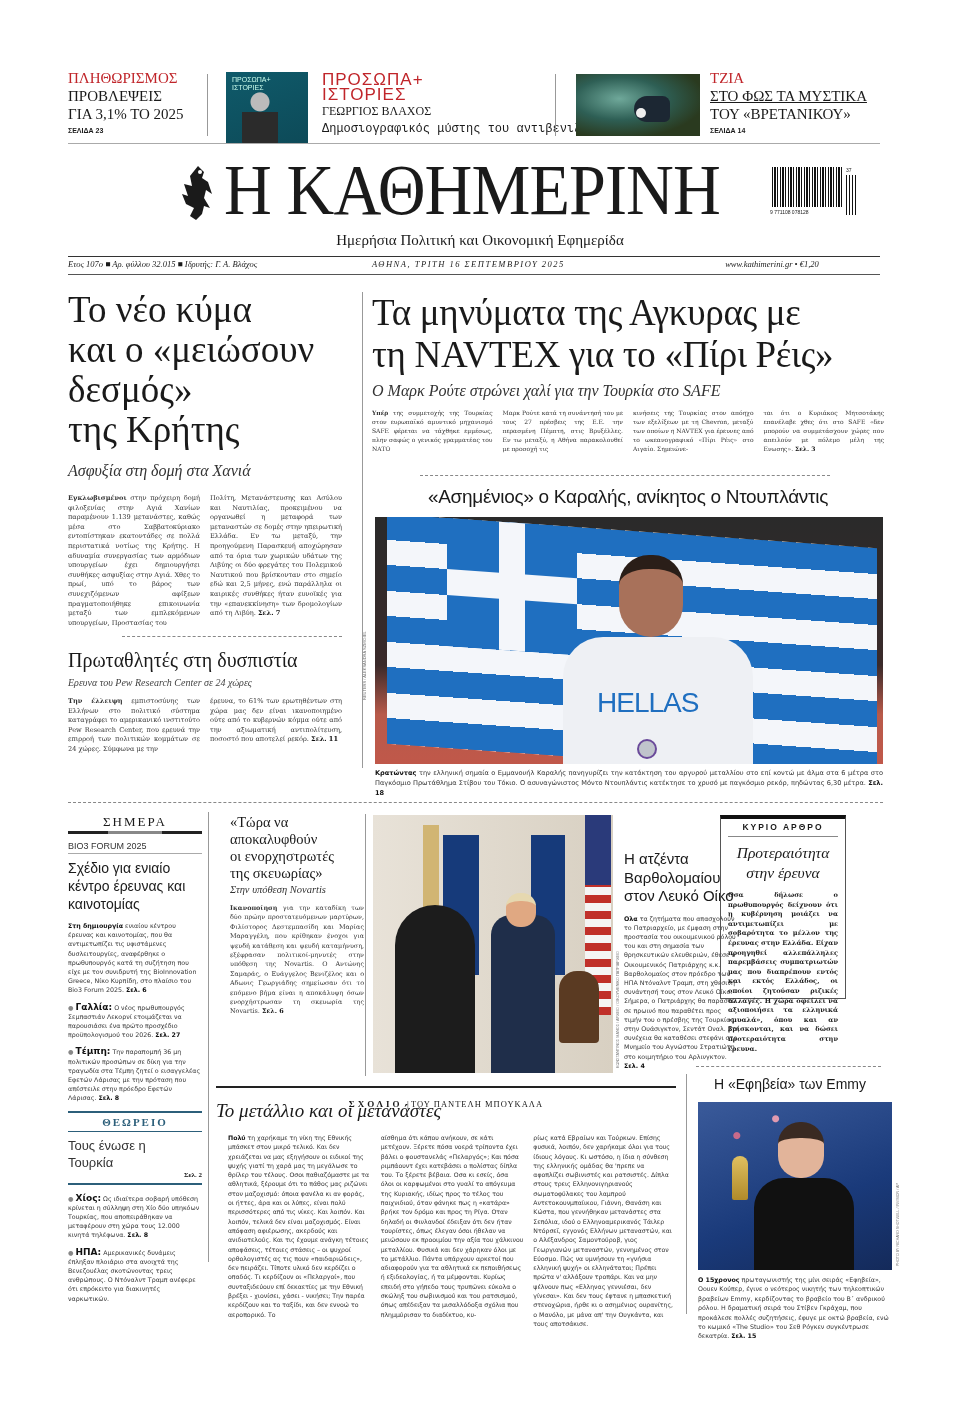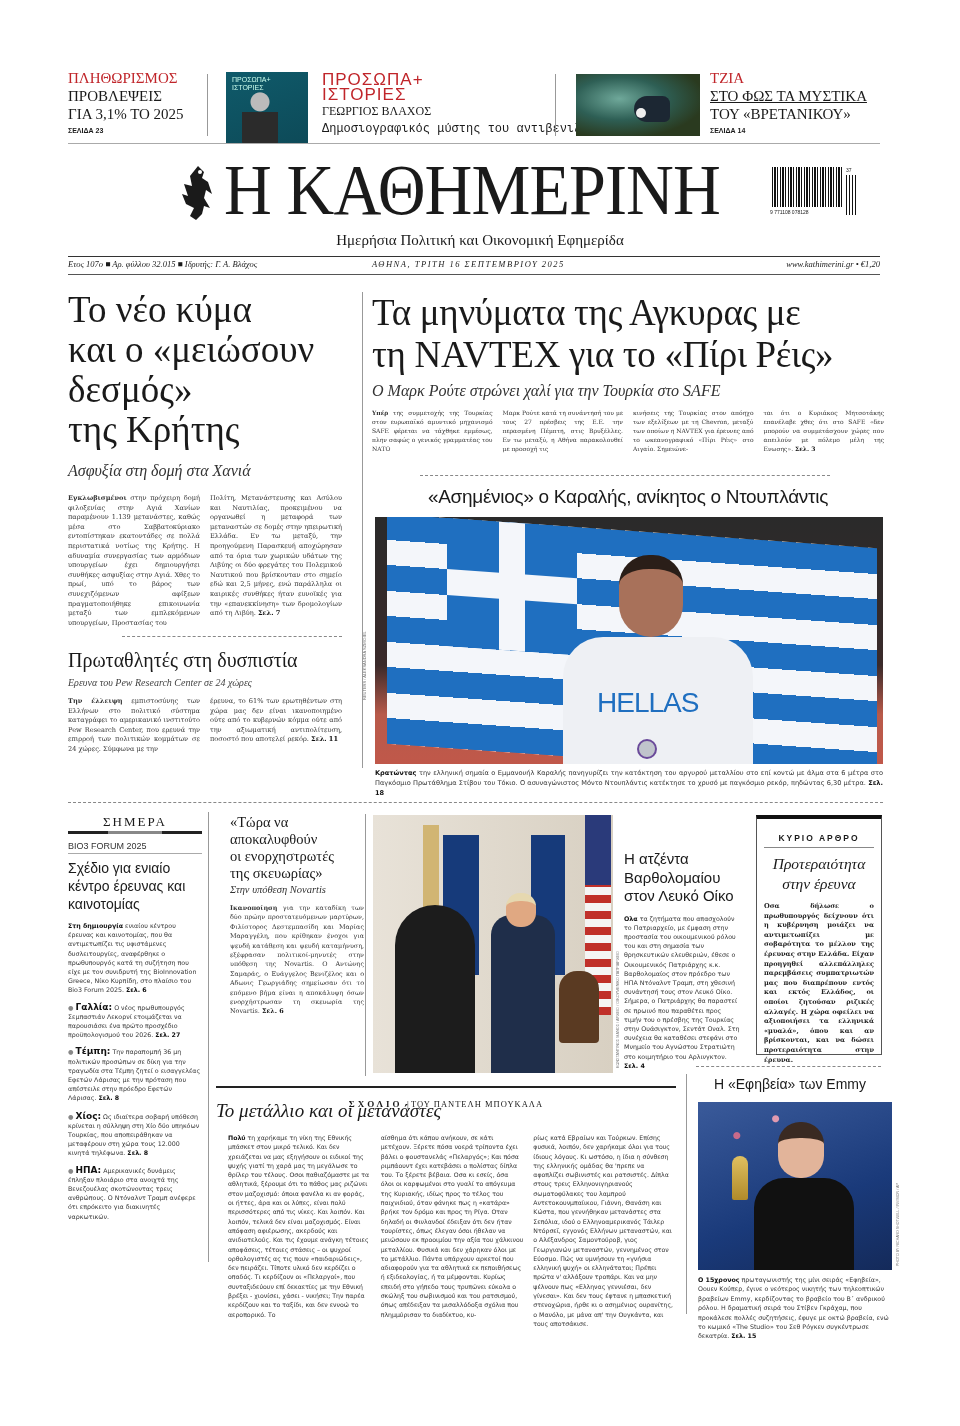--- a/index.html
+++ b/index.html
@@ -66,21 +66,21 @@
 <div class="abs" style="left:770px;top:167px;width:110px;height:52px;">
   <div style="width:70px;height:40px;margin-left:2px;background:repeating-linear-gradient(90deg,#111 0 1px,#fff 1px 2px,#111 2px 4px,#fff 4px 5px,#111 5px 6px,#fff 6px 8px);"></div>
   <div class="sans" style="font-size:5px;margin-top:2px;">9 771108 078128</div>
   <div class="abs sans" style="left:76px;top:0;font-size:5px;">37</div>
   <div class="abs" style="left:76px;top:8px;width:10px;height:40px;background:repeating-linear-gradient(90deg,#111 0 1px,#fff 1px 3px);"></div>
 </div>
 <div class="abs serif" style="left:0;width:960px;text-align:center;top:232px;font-size:15px;">Ημερήσια Πολιτική και Οικονομική Εφημερίδα</div>
 <div class="abs hline" style="left:68px;top:256px;width:812px;background:#333;"></div>
 <div class="abs serif" style="left:68px;top:259px;font-size:8.5px;font-style:italic;">Ετος 107ο ■ Αρ. φύλλου 32.015 ■ Ιδρυτής: Γ. Α. Βλάχος</div>
 <div class="abs serif" style="left:372px;top:259px;font-size:8.5px;font-style:italic;letter-spacing:1.5px;">ΑΘΗΝΑ, ΤΡΙΤΗ 16 ΣΕΠΤΕΜΒΡΙΟΥ 2025</div>
-<div class="abs serif" style="left:740px;top:259px;width:140px;text-align:right;font-size:8.5px;font-style:italic;">www.kathimerini.gr • €1,20</div>
+<div class="abs serif" style="left:702px;top:259px;width:140px;text-align:center;font-size:8.5px;font-style:italic;">www.kathimerini.gr • €1,20</div>
 <div class="abs hline" style="left:68px;top:274px;width:812px;background:#555;"></div>
 
 <div class="abs" style="left:68px;top:290px;width:274px;">
   <div class="serif" style="font-size:37px;line-height:40px;">
     <div>Το νέο κύμα</div>
     <div>και ο «μειώσουν</div>
     <div>δεσμός»</div>
     <div>της Κρήτης</div>
   </div>
   <div class="serif" style="font-size:16px;font-style:italic;margin-top:12px;color:#333;">Ασφυξία στη δομή στα Χανιά</div>
@@ -150,20 +150,25 @@
   <div class="sans" style="font-size:14px;line-height:18px;margin-top:5px;">Σχέδιο για ενιαίο κέντρο έρευνας και καινοτομίας</div>
   <div class="body-text" style="margin-top:8px;font-size:6.3px;line-height:9.2px;text-align:left;">
     <b>Στη δημιουργία</b><span> ενιαίου κέντρου έρευνας και καινοτομίας, που θα αντιμετωπίζει τις υφιστάμενες δυσλειτουργίες, αναφέρθηκε ο πρωθυπουργός κατά τη συζήτηση που είχε με τον συνιδρυτή της BioInnovation Greece, Νίκο Κυρπίδη, στο πλαίσιο του Bio3 Forum 2025.</span> <span class="ref">Σελ. 6</span>
   </div>
   <div class="body-text" style="margin-top:8px;font-size:6.3px;line-height:9.2px;text-align:left;">
     <span style="color:#888;">●</span> <b style="font-size:9px;">Γαλλία:</b><span> Ο νέος πρωθυπουργός Σεμπαστιάν Λεκορνί ετοιμάζεται να παρουσιάσει ένα πρώτο προσχέδιο προϋπολογισμού του 2026.</span> <span class="ref">Σελ. 27</span>
   </div>
   <div class="body-text" style="margin-top:8px;font-size:6.3px;line-height:9.2px;text-align:left;">
     <span style="color:#888;">●</span> <b style="font-size:9px;">Τέμπη:</b><span> Την παραπομπή 36 μη πολιτικών προσώπων σε δίκη για την τραγωδία στα Τέμπη ζητεί ο εισαγγελέας Εφετών Λάρισας με την πρόταση που απέστειλε στην πρόεδρο Εφετών Λάρισας.</span> <span class="ref">Σελ. 8</span>
   </div>
+  <div style="margin-top:8px;border-top:2px solid #2c5f7a;border-bottom:2px solid #2c5f7a;padding:3px 0 4px;">
+    <div class="serif" style="text-align:center;font-size:11px;font-weight:bold;letter-spacing:2px;color:#2c5f7a;border-bottom:1px solid #2c5f7a;padding-bottom:3px;">ΘΕΩΡΕΙΟ</div>
+    <div class="sans" style="font-size:13px;line-height:17px;margin-top:5px;color:#333;width:90px;">Τους ένωσε η Τουρκία</div>
+    <div class="ref serif" style="text-align:right;font-size:7px;">Σελ. 2</div>
+  </div>
   <div class="body-text" style="margin-top:9px;font-size:6.3px;line-height:9.2px;text-align:left;">
     <span style="color:#888;">●</span> <b style="font-size:9px;">Χίος:</b><span> Ως ιδιαίτερα σοβαρή υπόθεση κρίνεται η σύλληψη στη Χίο δύο υπηκόων Τουρκίας, που αποπειράθηκαν να μεταφέρουν στη χώρα τους 12.000 κινητά τηλέφωνα.</span> <span class="ref">Σελ. 8</span>
   </div>
   <div class="body-text" style="margin-top:8px;font-size:6.3px;line-height:9.2px;text-align:left;">
     <span style="color:#888;">●</span> <b style="font-size:9px;">ΗΠΑ:</b><span> Αμερικανικές δυνάμεις έπληξαν πλοιάριο στα ανοιχτά της Βενεζουέλας σκοτώνοντας τρεις ανθρώπους. Ο Ντόναλντ Τραμπ ανέφερε ότι επρόκειτο για διακινητές ναρκωτικών.</span>
   </div>
 </div>
 <div class="abs vline" style="left:208px;top:812px;height:450px;"></div>
 
 <div class="abs" style="left:230px;top:814px;width:134px;">
@@ -198,21 +203,21 @@
   <div class="sans" style="font-size:15px;line-height:18.5px;">
     <div>Η ατζέντα</div>
     <div>Βαρθολομαίου</div>
     <div>στον Λευκό Οίκο</div>
   </div>
   <div class="body-text" style="margin-top:8px;font-size:6.3px;line-height:9.2px;text-align:left;">
     <b>Ολα</b><span> τα ζητήματα που απασχολούν το Πατριαρχείο, με έμφαση στην προστασία του οικουμενικού ρόλου του και στη σημασία των θρησκευτικών ελευθεριών, έθεσε ο Οικουμενικός Πατριάρχης κ.κ. Βαρθολομαίος στον πρόεδρο των ΗΠΑ Ντόναλντ Τραμπ, στη χθεσινή συνάντησή τους στον Λευκό Οίκο. Σήμερα, ο Πατριάρχης θα παραστεί σε πρωινό που παραθέτει προς τιμήν του ο πρέσβης της Τουρκίας στην Ουάσιγκτον, Σεντάτ Οναλ. Στη συνέχεια θα καταθέσει στεφάνι στο Μνημείο του Αγνώστου Στρατιώτη στο κοιμητήριο του Αρλινγκτον.</span> <span class="ref">Σελ. 4</span>
   </div>
 </div>
 
-<div class="abs" style="left:756px;top:815px;width:126px;height:240px;border:1px solid #555;border-top:4px solid #111;padding:14px 7px;">
+<div class="abs" style="left:720px;top:815px;width:126px;height:184px;border:1px solid #555;border-top:4px solid #111;padding:3px 7px;">
   <div class="sans" style="text-align:center;font-size:8.5px;font-weight:bold;letter-spacing:2px;border-bottom:1px solid #888;padding-bottom:4px;">ΚΥΡΙΟ ΑΡΘΡΟ</div>
   <div class="serif" style="text-align:center;font-style:italic;font-size:15.5px;line-height:20px;margin-top:6px;">
     <div>Προτεραιότητα</div>
     <div>στην έρευνα</div>
   </div>
   <div class="serif-body" style="margin-top:8px;font-size:6.6px;line-height:9.6px;font-weight:bold;color:#222;">Οσα δήλωσε ο πρωθυπουργός δείχνουν ότι η κυβέρνηση μοιάζει να αντιμετωπίζει με σοβαρότητα το μέλλον της έρευνας στην Ελλάδα. Είχαν προηγηθεί αλλεπάλληλες παρεμβάσεις συμπατριωτών μας που διαπρέπουν εντός και εκτός Ελλάδος, οι οποίοι ζητούσαν ριζικές αλλαγές. Η χώρα οφείλει να αξιοποιήσει τα ελληνικά «μυαλά», όπου και αν βρίσκονται, και να δώσει προτεραιότητα στην έρευνα.</div>
 </div>
 
 <div class="abs hline" style="left:216px;top:1086px;width:460px;background:#222;height:2px;"></div>
 <div class="abs" style="left:216px;top:1093px;width:460px;text-align:center;">

